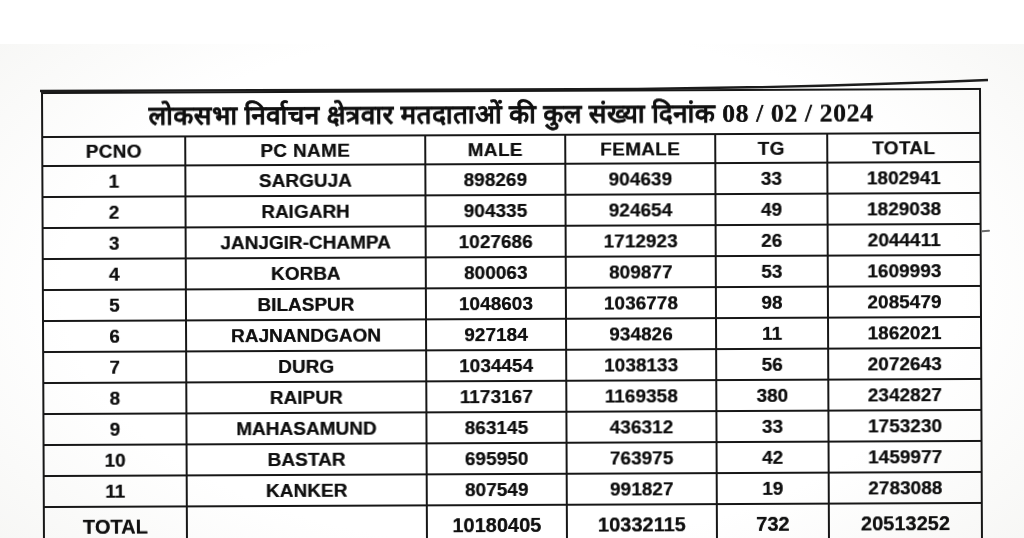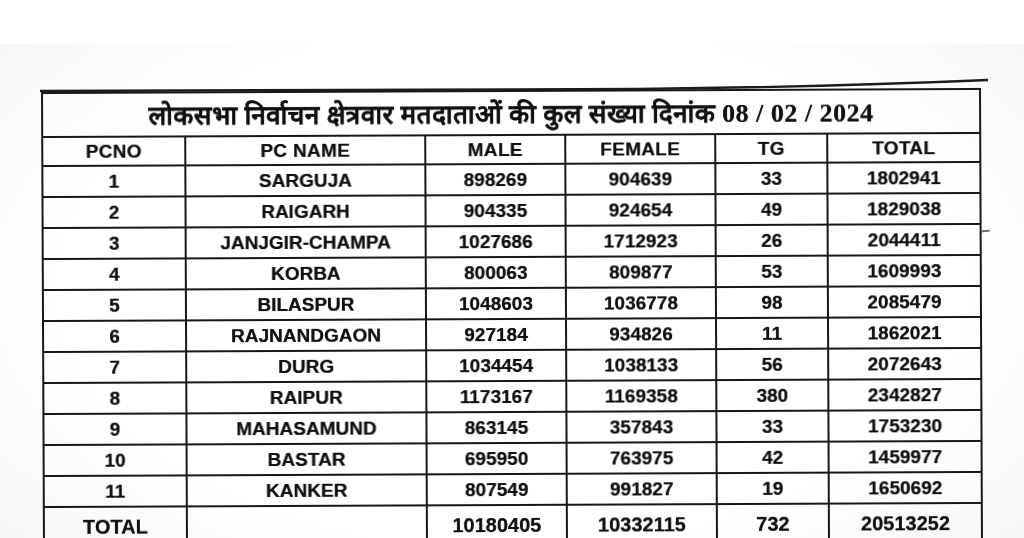--- a/index.html
+++ b/index.html
@@ -182,39 +182,39 @@
             <td>RAIPUR</td>
             <td>1173167</td>
             <td>1169358</td>
             <td>380</td>
             <td>2342827</td>
           </tr>
           <tr>
             <td>9</td>
             <td>MAHASAMUND</td>
             <td>863145</td>
-            <td>357843</td>
+            <td>436312</td>
             <td>33</td>
             <td>1753230</td>
           </tr>
           <tr>
             <td>10</td>
             <td>BASTAR</td>
             <td>695950</td>
             <td>763975</td>
             <td>42</td>
             <td>1459977</td>
           </tr>
           <tr>
             <td>11</td>
             <td>KANKER</td>
             <td>807549</td>
             <td>991827</td>
             <td>19</td>
-            <td>1650692</td>
+            <td>2783088</td>
           </tr>
         </tbody>
       <tfoot>
         <tr class="total-row" id="total-row">
             <td>TOTAL</td>
             <td></td>
             <td>10180405</td>
             <td>10332115</td>
             <td>732</td>
             <td>20513252</td>

